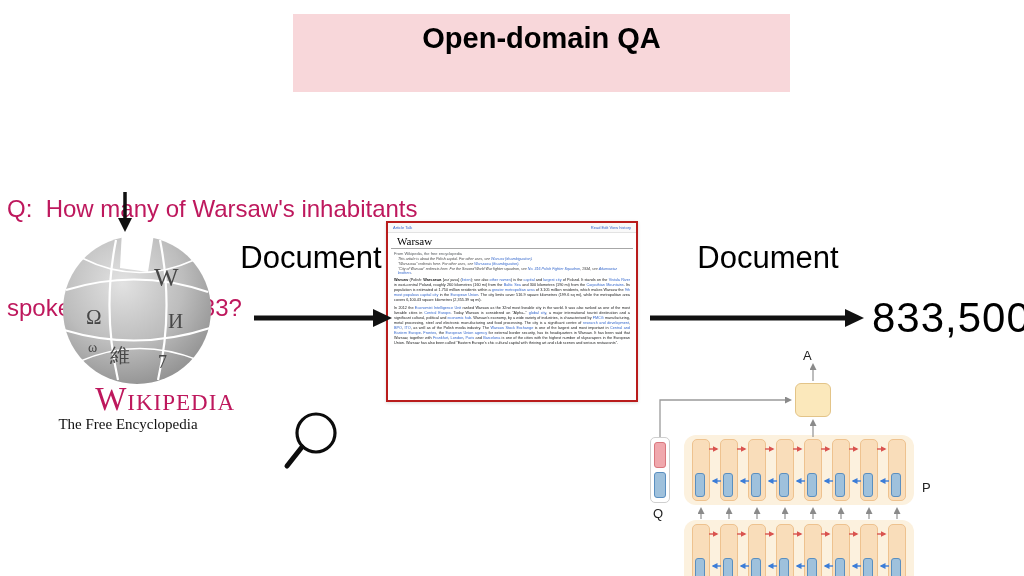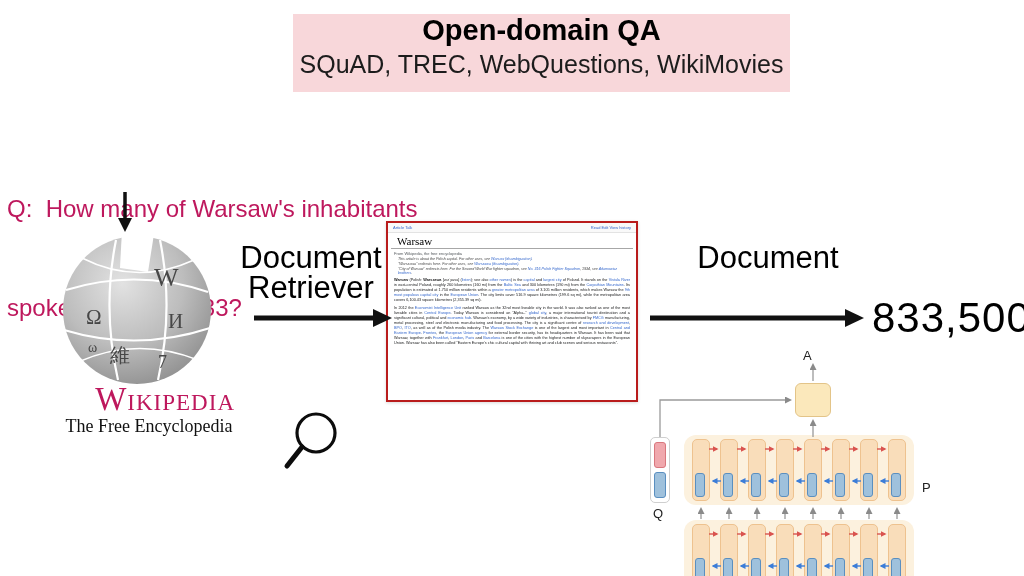--- a/index.html
+++ b/index.html
@@ -7,21 +7,21 @@
   body {
     position: relative;
     overflow: hidden;
     background: #ffffff;
     font-family: "Liberation Sans", sans-serif;
     color: #111;
   }
   
   .banner {
     position: absolute; left: 293px; top: 14px; width: 497px; height: 78px;
-    background: #f8d7da; text-align: center; padding-top: 0;
+    background: #f8d7da; text-align: center; padding-top: 8px;
   }
   .banner-title { font-size: 29px; font-weight: bold; color: #000; }
   .banner-sub   { font-size: 25px; color: #1c1c1c; margin-top: 3px; }
 
   
   .question {
     position: absolute; left: 7px; top: 126px;
     font-size: 24px; color: #be185d; line-height: 33px; white-space: pre-wrap;
   }
 
@@ -39,22 +39,22 @@
   }
 
   
   .wiki-globe { position: absolute; left: 58px; top: 228px; }
   .wiki-wordmark {
     position: absolute; left: 35px; top: 381px; width: 200px; text-align: right;
     font-family: "Liberation Serif", serif; font-variant: small-caps;
     font-size: 33px; color: #be185d; letter-spacing: 1px;
   }
   .wiki-tagline {
-    position: absolute; left: 49px; top: 416px; width: 200px; text-align: center;
-    font-family: "Liberation Serif", serif; font-size: 18px; color: #111;
+    position: absolute; left: 28px; top: 416px; width: 200px; text-align: center;
+    font-family: "Liberation Serif", serif; font-size: 15px; color: #111;
   }
 
   
   .wiki-article {
     position: absolute; left: 386px; top: 221px; width: 252px; height: 181px;
     background: #fff; border: 2px solid #b91c1c; box-shadow: 0 1px 3px rgba(0,0,0,.15);
     overflow: hidden;
   }
   .wa-tabs {
     display: flex; justify-content: space-between;
@@ -116,31 +116,29 @@
   }
   .b1 { left: 8px; }  .b2 { left: 36px; } .b3 { left: 64px; }  .b4 { left: 92px; }
   .b5 { left: 120px; } .b6 { left: 148px; } .b7 { left: 176px; } .b8 { left: 204px; }
   .row-svg { position: absolute; left: 0; top: 0; pointer-events: none; }
 </style>
 </head>
 <body>
 
 <div class="banner">
   <div class="banner-title">Open-domain QA</div>
-  <div class="banner-sub">SQuAD, TREC, WebQuestions, WikiMovies</div>
 </div>
 
 <div class="question">
   <div>Q:  How many of Warsaw's inhabitants</div>
   <div>spoke Polish in 1933?</div>
 </div>
 
 <div class="step-label retriever">
   <div>Document</div>
-  <div>Retriever</div>
 </div>
 <div class="step-label reader">
   <div>Document</div>
 </div>
 
 <div class="answer">833,500</div>
 
 <svg class="wiki-globe" width="158" height="158" viewBox="0 0 158 158">
   <defs>
     <radialGradient id="globeGrad" cx="40%" cy="32%" r="75%">

